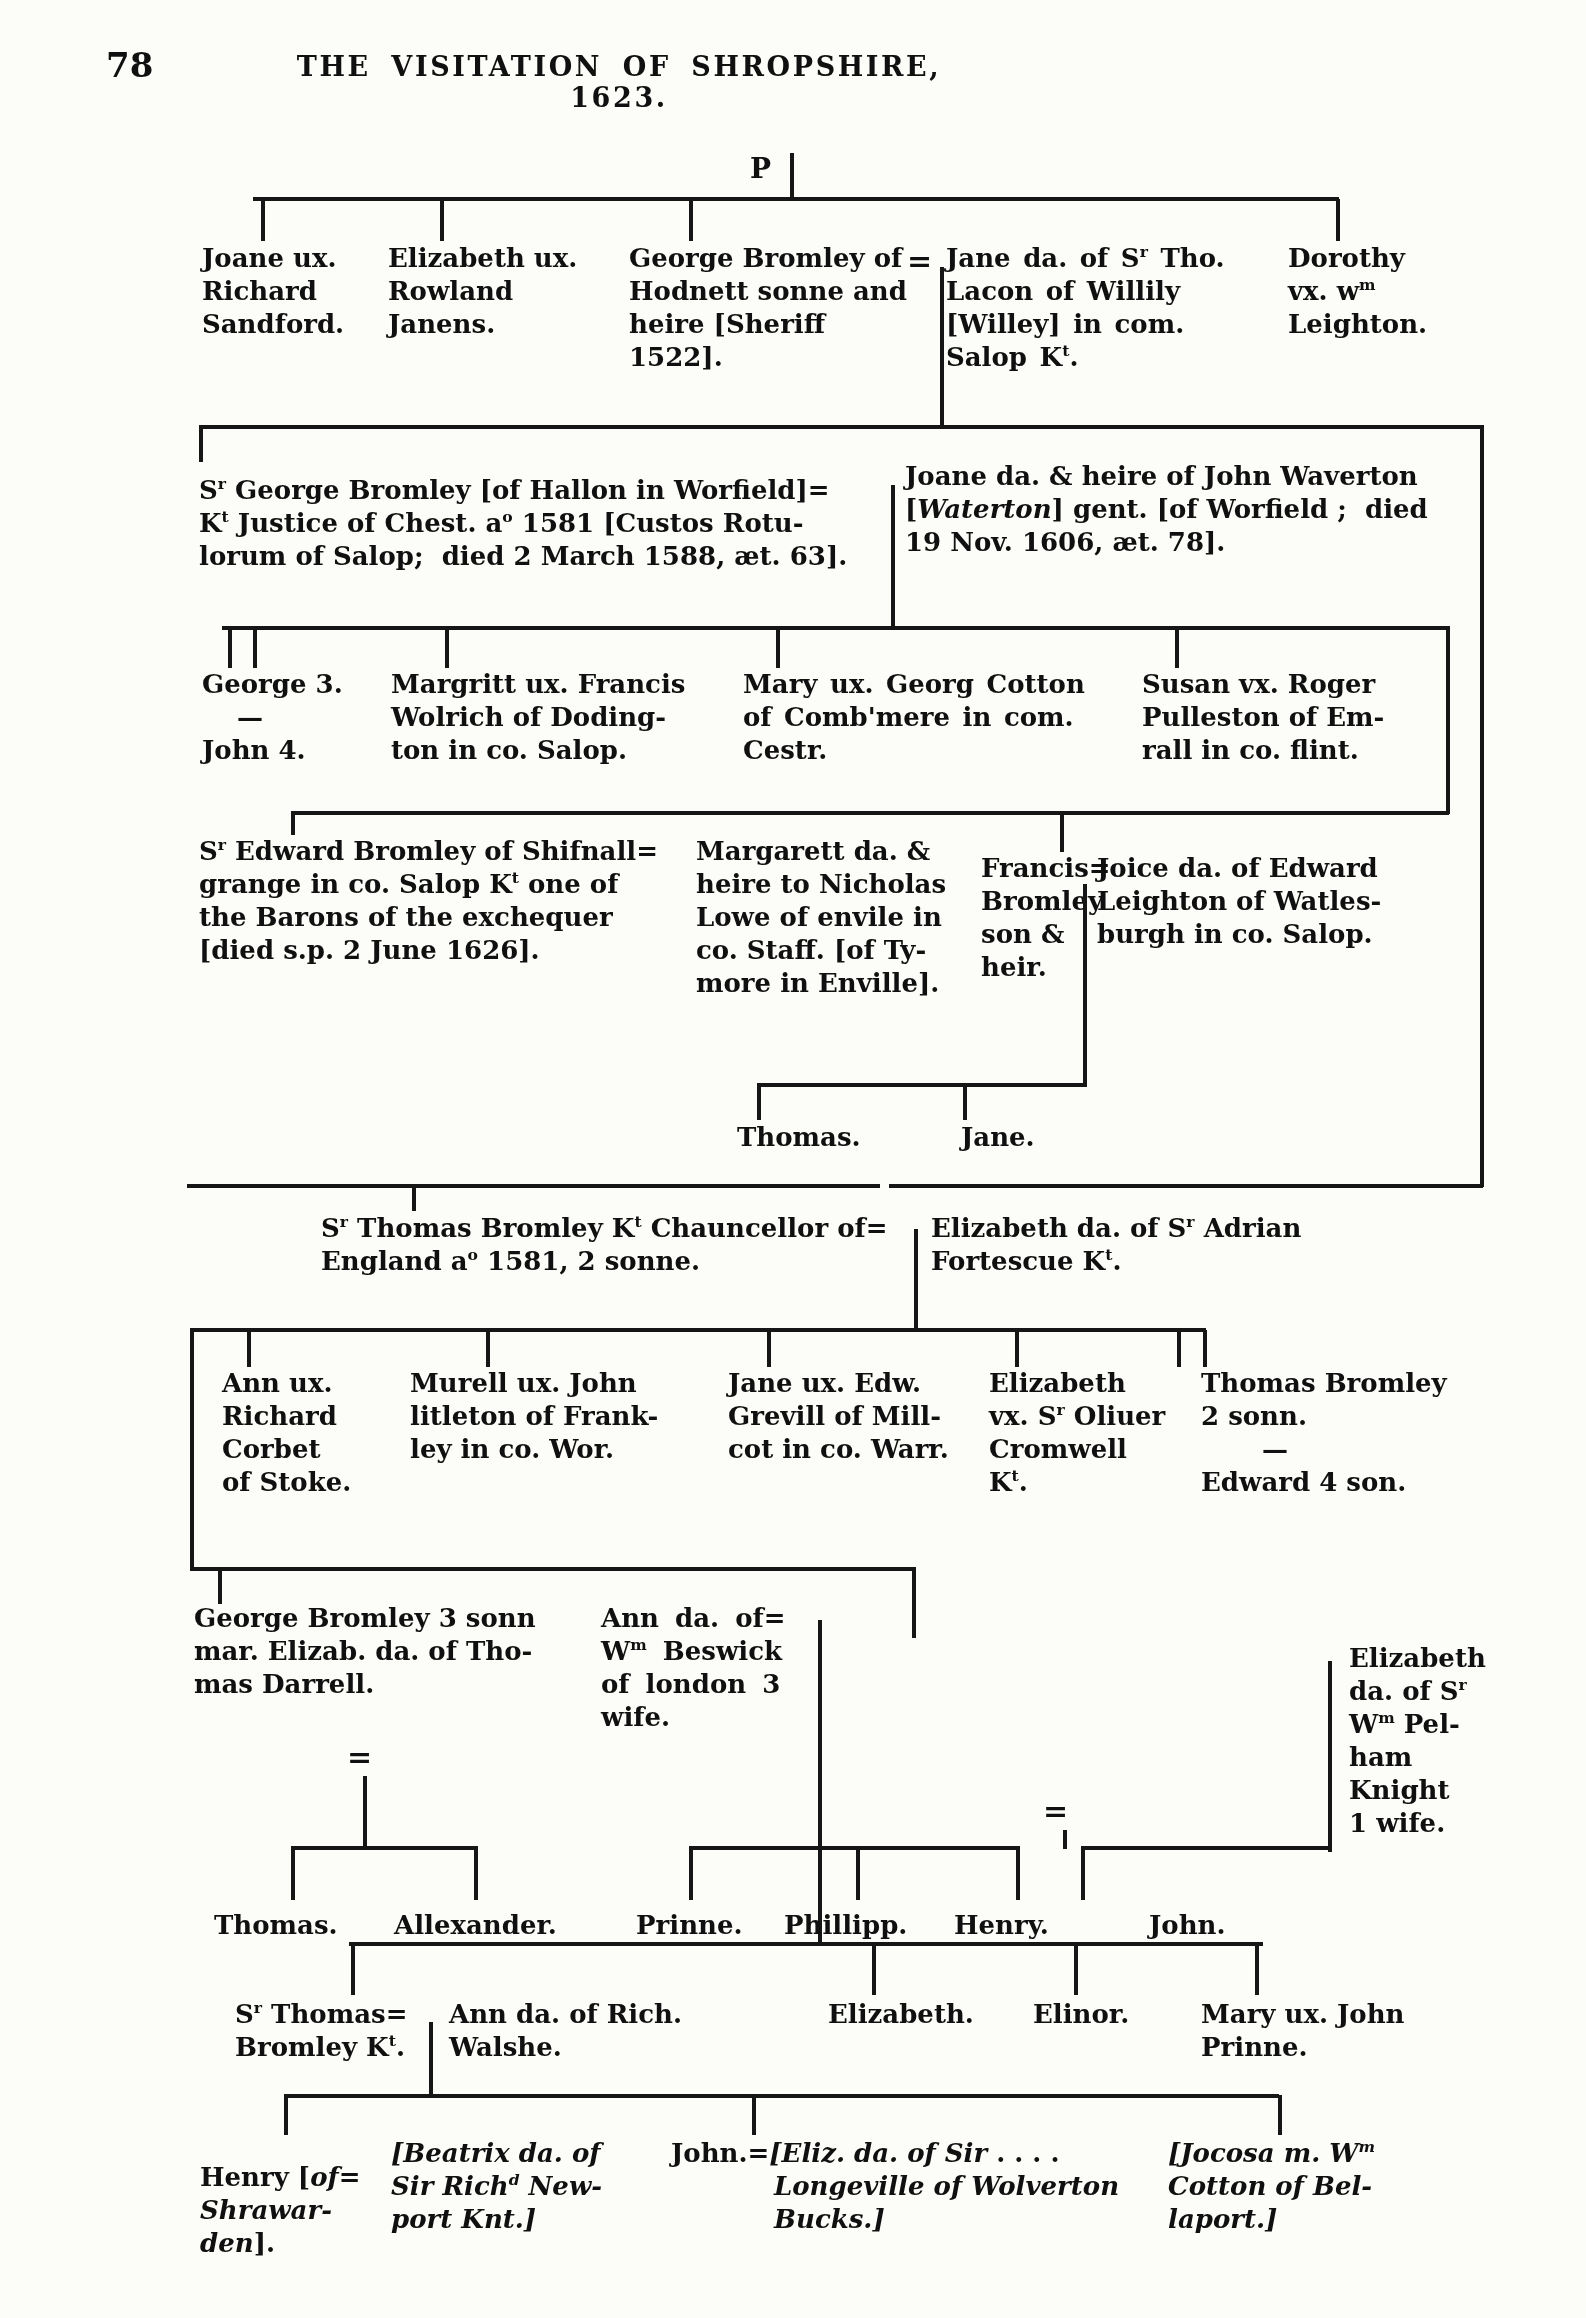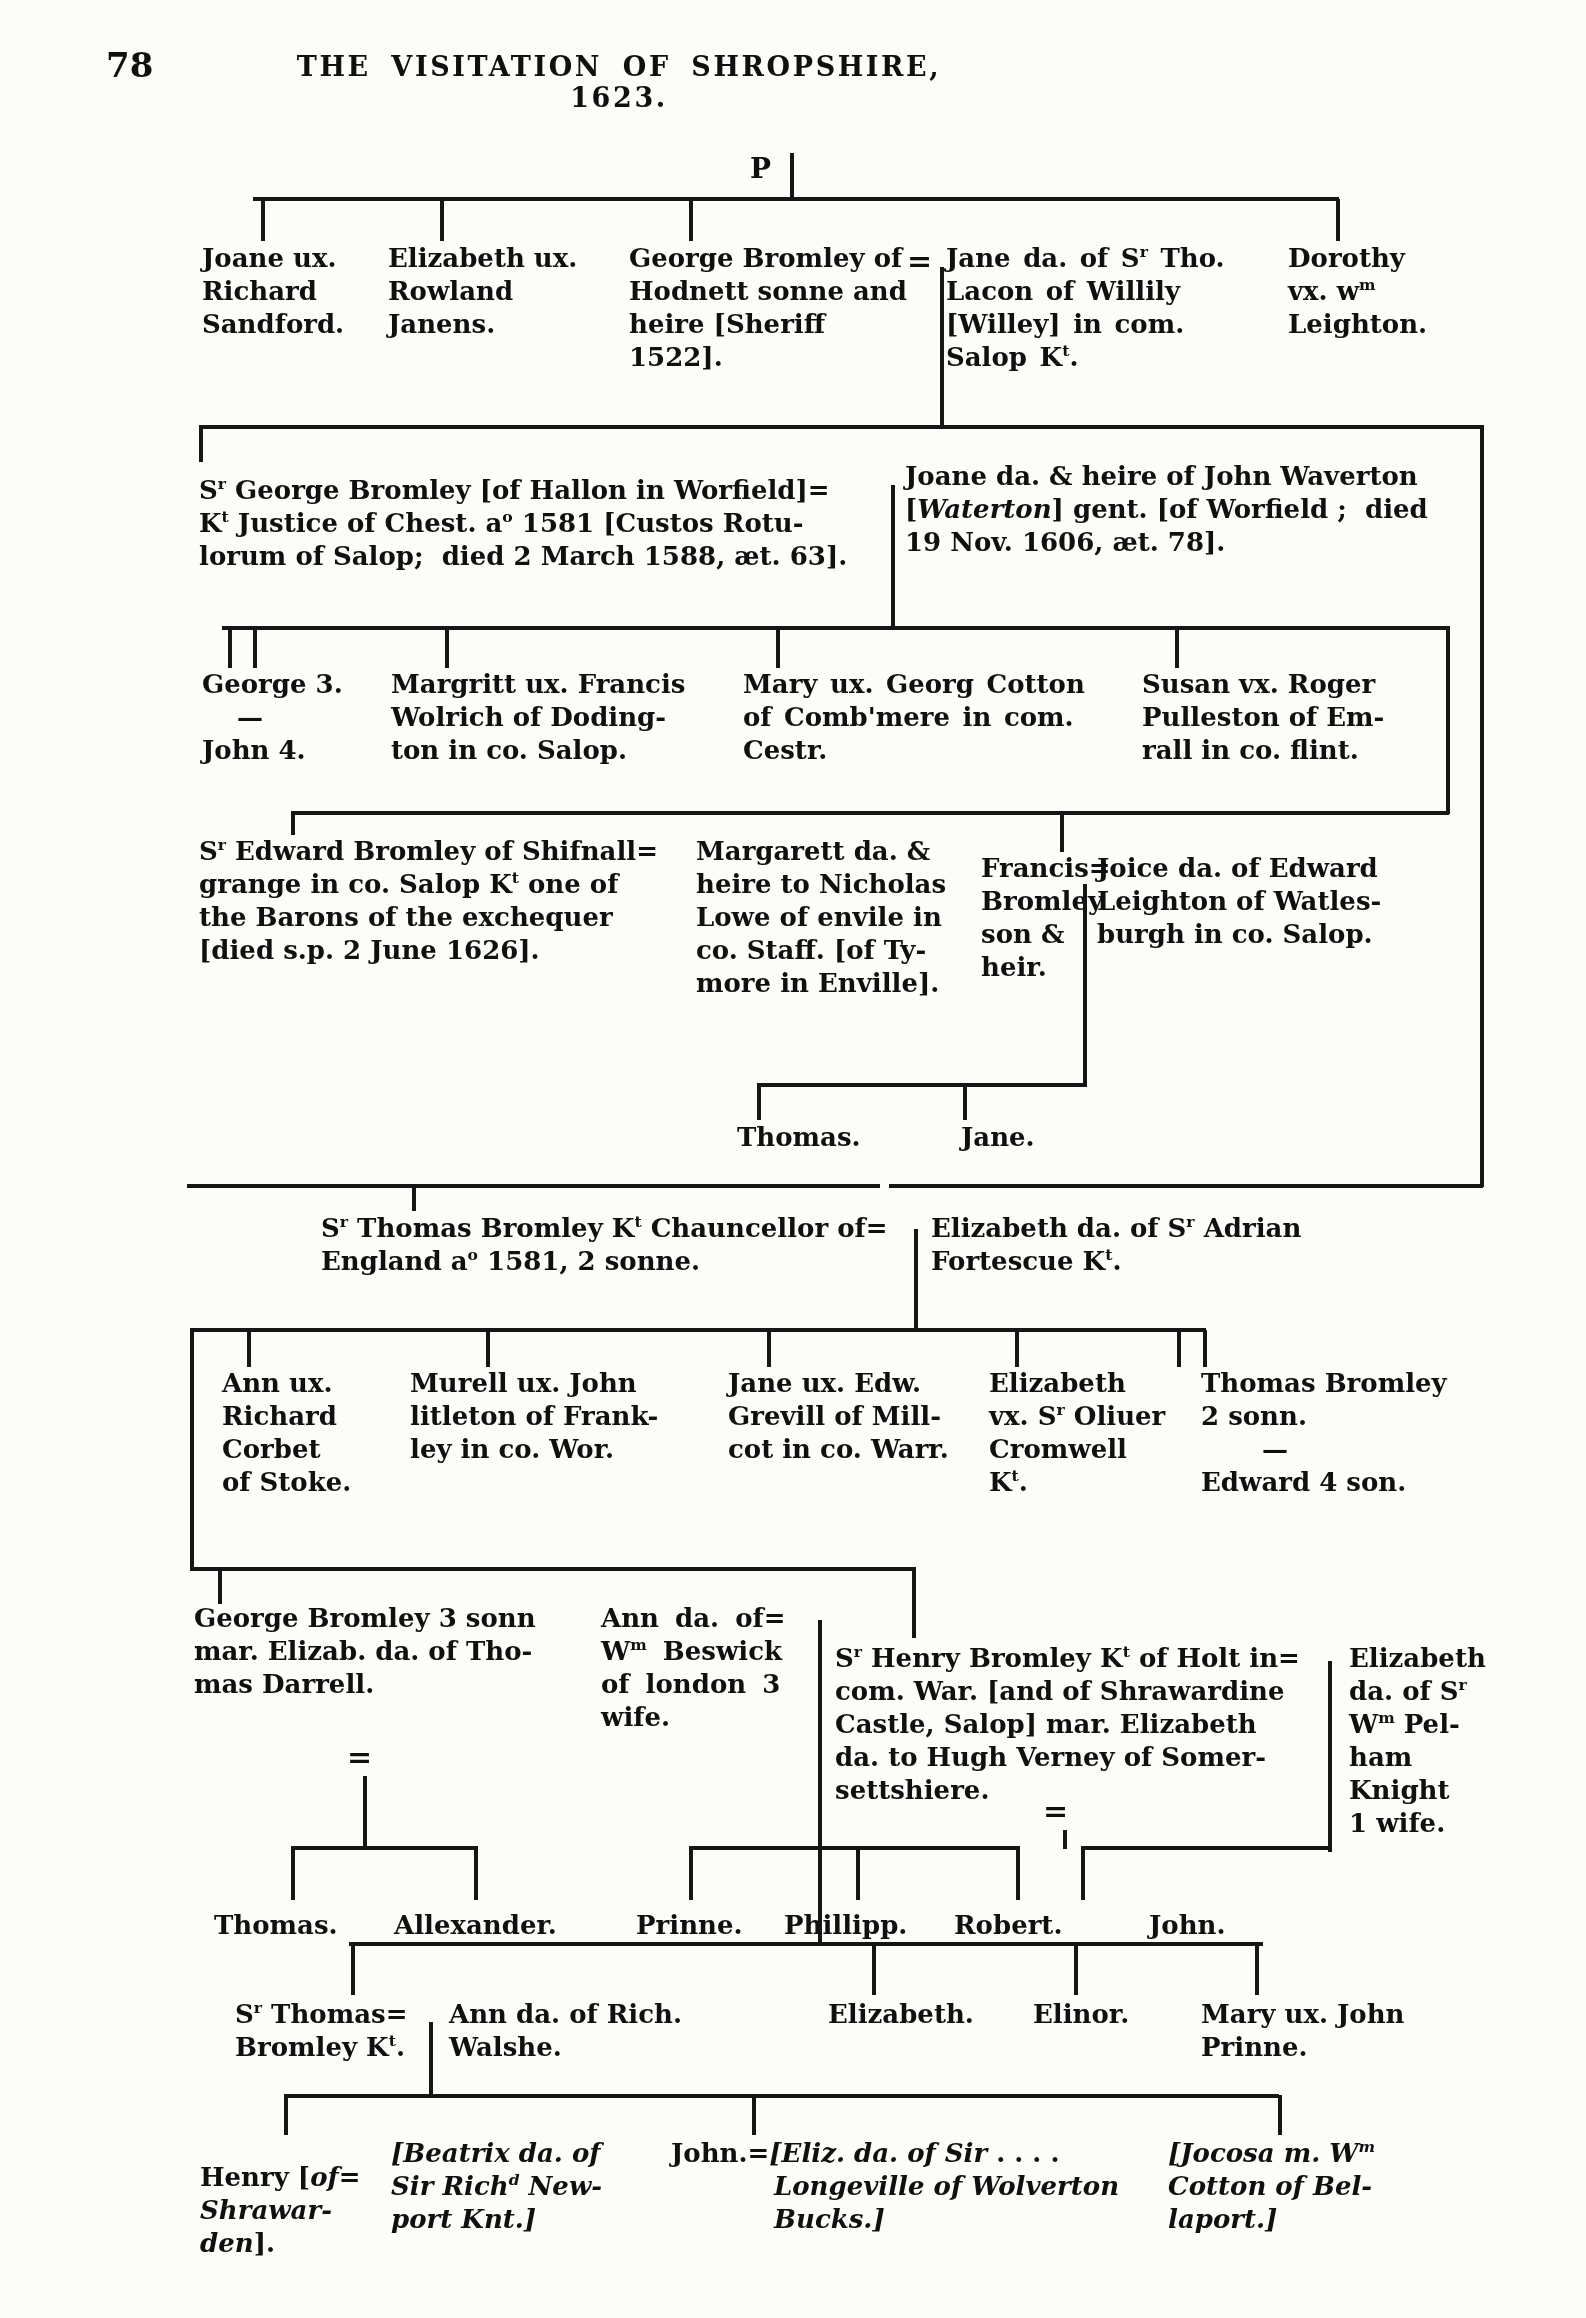--- a/index.html
+++ b/index.html
@@ -107,41 +107,40 @@
 
   <div class="line" style="left:190px;top:1567px;width:725px;height:3.5px;"></div>
   <div class="line" style="left:218px;top:1569px;width:3.5px;height:35px;"></div>
   <div class="line" style="left:912px;top:1567px;width:3.5px;height:71px;"></div>
 
   <div class="blk" style="left:194px;top:1602px;">George Bromley 3 sonn<br>mar. Elizab. da. of Tho-<br>mas Darrell.</div>
   <div class="eq" style="left:347px;top:1742px;">=</div>
   <div class="line" style="left:363px;top:1776px;width:3.5px;height:71px;"></div>
   <div class="blk ws2" style="left:601px;top:1602px;">Ann da. of=<br>W<sup>m</sup> Beswick<br>of london 3<br>wife.</div>
   <div class="line" style="left:818px;top:1620px;width:3.5px;height:324px;"></div>
-  <div class="blk" style="left:835px;top:1642px;">S<sup>r</sup> Henry Bromley K<sup>t</sup> of Holt in=<br>com. War. [and of Shrawardine<br>Castle, Salop] mar. Elizabeth<br>da. to Hugh Verney of Somer-<br>settshiere.</div>
   <div class="eq" style="left:1043px;top:1796px;">=</div>
   <div class="line" style="left:1063px;top:1830px;width:3.5px;height:19px;"></div>
   <div class="line" style="left:1328px;top:1661px;width:3.5px;height:191px;"></div>
   <div class="blk" style="left:1349px;top:1642px;">Elizabeth<br>da. of S<sup>r</sup><br>W<sup>m</sup> Pel-<br>ham<br>Knight<br>1 wife.</div>
 
   <div class="line" style="left:291px;top:1846px;width:187px;height:3.5px;"></div>
   <div class="line" style="left:291px;top:1848px;width:3.5px;height:52px;"></div>
   <div class="line" style="left:474px;top:1848px;width:3.5px;height:52px;"></div>
   <div class="line" style="left:689px;top:1846px;width:331px;height:3.5px;"></div>
   <div class="line" style="left:689px;top:1848px;width:3.5px;height:52px;"></div>
   <div class="line" style="left:856px;top:1848px;width:3.5px;height:52px;"></div>
   <div class="line" style="left:1016px;top:1848px;width:3.5px;height:52px;"></div>
   <div class="line" style="left:1081px;top:1846px;width:251px;height:3.5px;"></div>
   <div class="line" style="left:1081px;top:1848px;width:3.5px;height:52px;"></div>
 
   <div class="blk" style="left:214px;top:1909px;">Thomas.</div>
   <div class="blk" style="left:394px;top:1909px;">Allexander.</div>
   <div class="blk" style="left:636px;top:1909px;">Prinne.</div>
   <div class="blk" style="left:784px;top:1909px;">Phillipp.</div>
-  <div class="blk" style="left:954px;top:1909px;">Robert.</div>
+  <div class="blk" style="left:954px;top:1909px;">Henry.</div>
   <div class="blk" style="left:1149px;top:1909px;">John.</div>
 
   <div class="line" style="left:349px;top:1942px;width:914px;height:3.5px;"></div>
   <div class="line" style="left:351px;top:1944px;width:3.5px;height:51px;"></div>
   <div class="line" style="left:872px;top:1944px;width:3.5px;height:51px;"></div>
   <div class="line" style="left:1074px;top:1944px;width:3.5px;height:51px;"></div>
   <div class="line" style="left:1255px;top:1944px;width:3.5px;height:51px;"></div>
 
   <div class="blk" style="left:235px;top:1998px;">S<sup>r</sup> Thomas=<br>Bromley K<sup>t</sup>.</div>
   <div class="line" style="left:429px;top:2022px;width:3.5px;height:75px;"></div>

